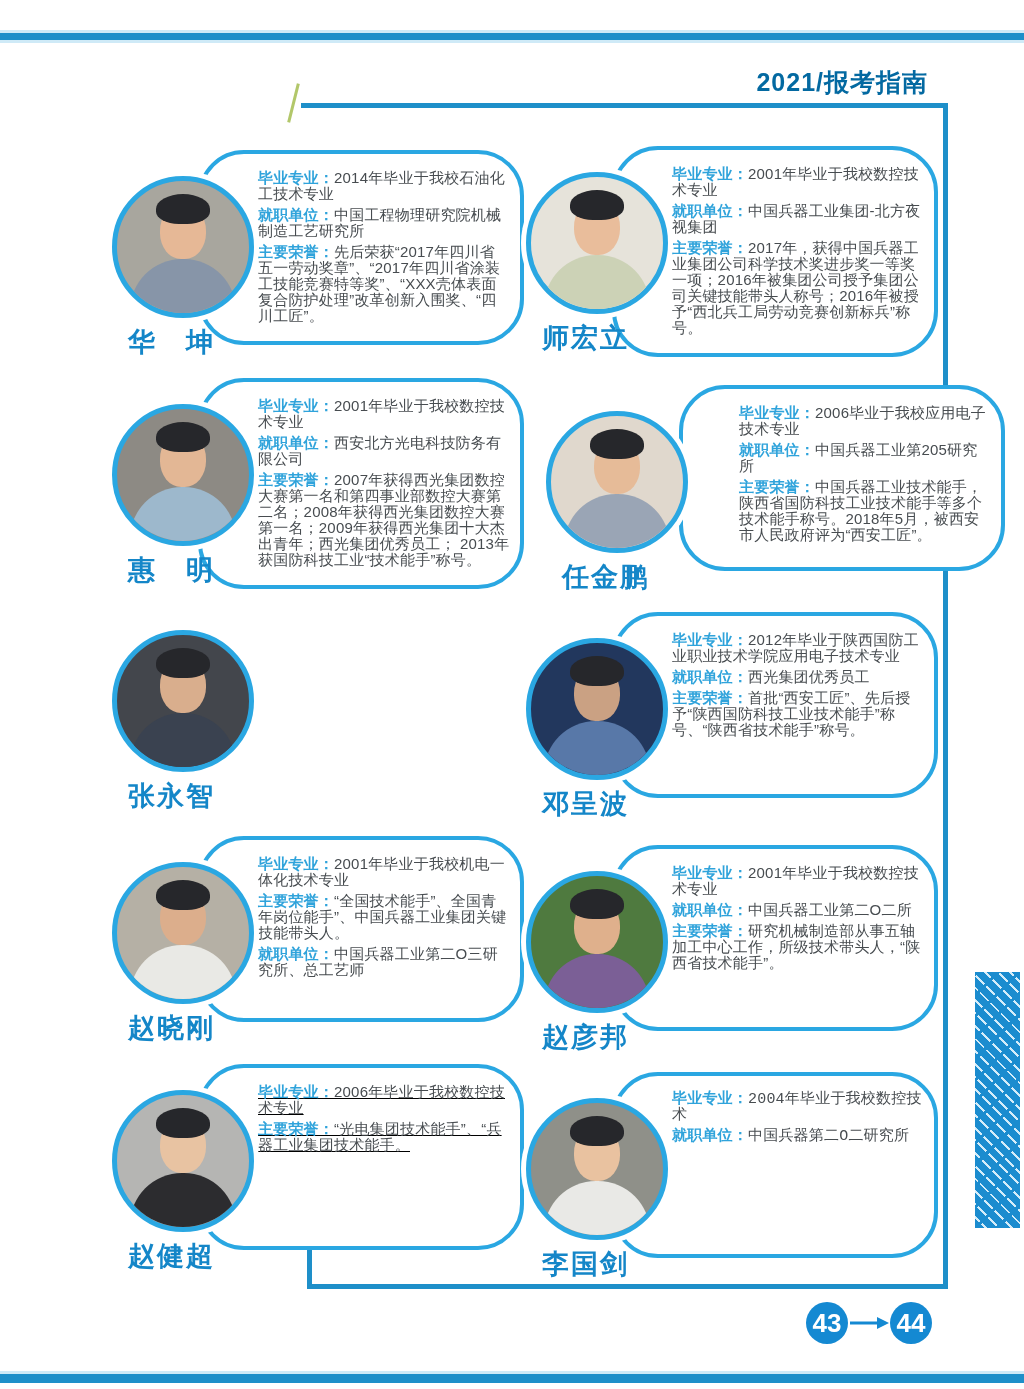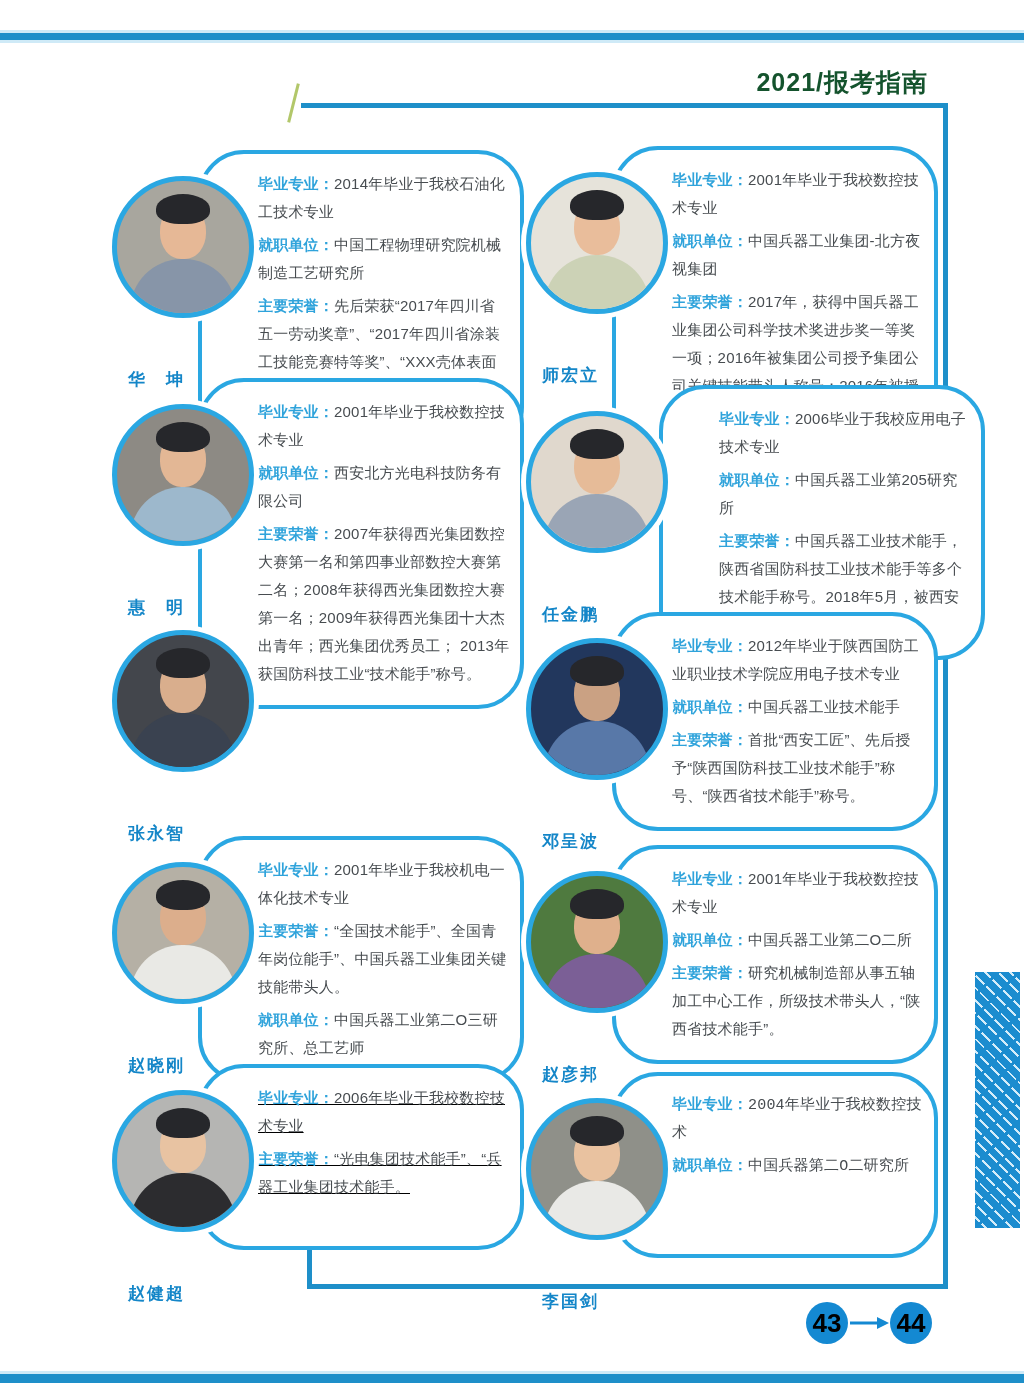--- a/index.html
+++ b/index.html
@@ -6,21 +6,21 @@
   body{font-family:"Liberation Sans",sans-serif;}
   .page{position:relative;width:1024px;height:1389px;background:#fff;overflow:hidden;}
 
   
   .topline{position:absolute;left:0;top:33px;width:1024px;height:7px;
            background:var(--accent);box-shadow:0 -3px 0 #cfeaf7,0 3px 0 #cfeaf7;}
   .footline{position:absolute;left:0;top:1374px;width:1024px;height:9px;
            background:var(--accent);box-shadow:0 -3px 0 #cfeaf7;}
 
   
-  .header{position:absolute;top:66px;right:96px;color:#14532d;font-size:25px;
+  .header{position:absolute;top:66px;right:96px;color:#0369a1;font-size:25px;
           font-weight:bold;letter-spacing:1px;}
 
   
   .fline{position:absolute;background:var(--accent);}
   .frame-top{left:301px;top:103px;width:642px;height:5px;}
   .frame-right{left:943px;top:103px;width:5px;height:1186px;}
   .frame-bottom{left:307px;top:1284px;width:641px;height:5px;}
   .frame-stub{left:307px;top:1246px;width:5px;height:42px;}
   .leaf{position:absolute;left:292px;top:83px;width:3px;height:40px;background:#b2c76a;
         transform:rotate(14deg);}
@@ -30,39 +30,39 @@
      background-color:var(--stripe);
      background-image:
        repeating-linear-gradient(135deg, var(--stripe) 0 3px, rgba(27,140,207,0) 3px 15px),
        repeating-linear-gradient(45deg, transparent 0 7px, #d4ecf9 7px 9px);}
 
   
   .card{position:absolute;width:418px;}
   .bubble{box-sizing:border-box;margin-left:92px;min-height:186px;background:#fff;
           border:4px solid var(--bubble);border-radius:46px;
           padding:14px 10px 12px 56px;position:relative;z-index:1;}
-  .bubble p{margin:5px 0;font-size:15px;line-height:28px;letter-spacing:.2px;}
+  .bubble p{margin:5px 0;font-size:15px;line-height:16px;letter-spacing:.2px;}
   .bubble p:first-child{margin-top:2px;}
   .lbl{color:var(--labelblue);font-weight:bold;}
   .txt{color:var(--bodytext);}
   .photo{position:absolute;left:6px;top:26px;width:132px;height:132px;border-radius:50%;
          border:5px solid var(--bubble);box-shadow:0 0 0 5px #fff;overflow:hidden;
          background:var(--pbg);z-index:2;}
   .p-head{position:absolute;left:50%;top:22px;width:46px;height:56px;transform:translateX(-50%);
           border-radius:50% 50% 46% 46%;background:var(--pskin);}
   .p-head::before{content:"";position:absolute;left:-4px;top:-9px;width:54px;height:30px;
           border-radius:50% 50% 42% 42%;background:#26272b;}
   .p-body{position:absolute;left:50%;bottom:-10px;transform:translateX(-50%);
           width:106px;height:64px;border-radius:52px 52px 0 0;background:var(--pshirt);}
   .name{position:absolute;left:22px;top:174px;z-index:3;color:var(--nameblue);
-        font-size:17px;font-weight:bold;letter-spacing:2px;white-space:nowrap;margin-top:44px;}
+        font-size:27px;font-weight:bold;letter-spacing:2px;white-space:nowrap;}
 
   
   .pagenums{position:absolute;left:806px;top:1302px;display:flex;align-items:center;}
-  .pnum{width:42px;height:42px;border-radius:50%;background:var(--pagecircle);color:#000000;
+  .pnum{width:42px;height:42px;border-radius:50%;background:var(--pagecircle);color:#ffffff;
         font-size:26px;font-weight:bold;display:flex;align-items:center;justify-content:center;}
   .parrow{margin:0 1px;}
 </style>
 </head>
 <body>
 
 <div class="page">
   <div class="topline"></div>
   <div class="header">2021/报考指南</div>
 
@@ -103,21 +103,21 @@
       <p><span class="lbl">毕业专业：</span><span class="txt">2001年毕业于我校数控技术专业</span></p>
       <p><span class="lbl">就职单位：</span><span class="txt">西安北方光电科技防务有限公司</span></p>
       <p><span class="lbl">主要荣誉：</span><span class="txt">2007年获得西光集团数控大赛第一名和第四事业部数控大赛第二名；2008年获得西光集团数控大赛第一名；2009年获得西光集团十大杰出青年；西光集团优秀员工； 2013年获国防科技工业“技术能手”称号。</span></p>
     </div>
     <div class="photo" style="--pbg: #8d8a84; --pshirt: #9db8cc; --pskin: #e3b795;">
       <div class="p-head"></div>
       <div class="p-body"></div>
     </div>
     <div class="name">惠　明</div>
   </div>
-      <div class="card" style="top: 385px; left: 520px; padding-left: 47px;">
+      <div class="card" style="top: 385px; left: 540px; padding-left: 47px;">
     <div class="bubble">
       <p><span class="lbl">毕业专业：</span><span class="txt">2006毕业于我校应用电子技术专业</span></p>
       <p><span class="lbl">就职单位：</span><span class="txt">中国兵器工业第205研究所</span></p>
       <p><span class="lbl">主要荣誉：</span><span class="txt">中国兵器工业技术能手，陕西省国防科技工业技术能手等多个技术能手称号。2018年5月，被西安市人民政府评为“西安工匠”。</span></p>
     </div>
     <div class="photo" style="--pbg: #e0d8cd; --pshirt: #9aa5b5; --pskin: #e6bb98;">
       <div class="p-head"></div>
       <div class="p-body"></div>
     </div>
     <div class="name">任金鹏</div>
@@ -125,21 +125,21 @@
       <div class="card" style="top: 604px; left: 106px;">
     <div class="photo" style="--pbg: #43464c; --pshirt: #3a4250; --pskin: #d9ae8d;">
       <div class="p-head"></div>
       <div class="p-body"></div>
     </div>
     <div class="name">张永智</div>
   </div>
       <div class="card" style="top: 612px; left: 520px;">
     <div class="bubble">
       <p><span class="lbl">毕业专业：</span><span class="txt">2012年毕业于陕西国防工业职业技术学院应用电子技术专业</span></p>
-      <p><span class="lbl">就职单位：</span><span class="txt">中国兵器工业技术能手</span></p>
+      <p><span class="lbl">就职单位：</span><span class="txt">西光集团优秀员工</span></p>
       <p><span class="lbl">主要荣誉：</span><span class="txt">首批“西安工匠”、先后授予“陕西国防科技工业技术能手”称号、“陕西省技术能手”称号。</span></p>
     </div>
     <div class="photo" style="--pbg: #22375d; --pshirt: #5878a8; --pskin: #caa183;">
       <div class="p-head"></div>
       <div class="p-body"></div>
     </div>
     <div class="name">邓呈波</div>
   </div>
       <div class="card" style="top: 836px; left: 106px;">
     <div class="bubble">

